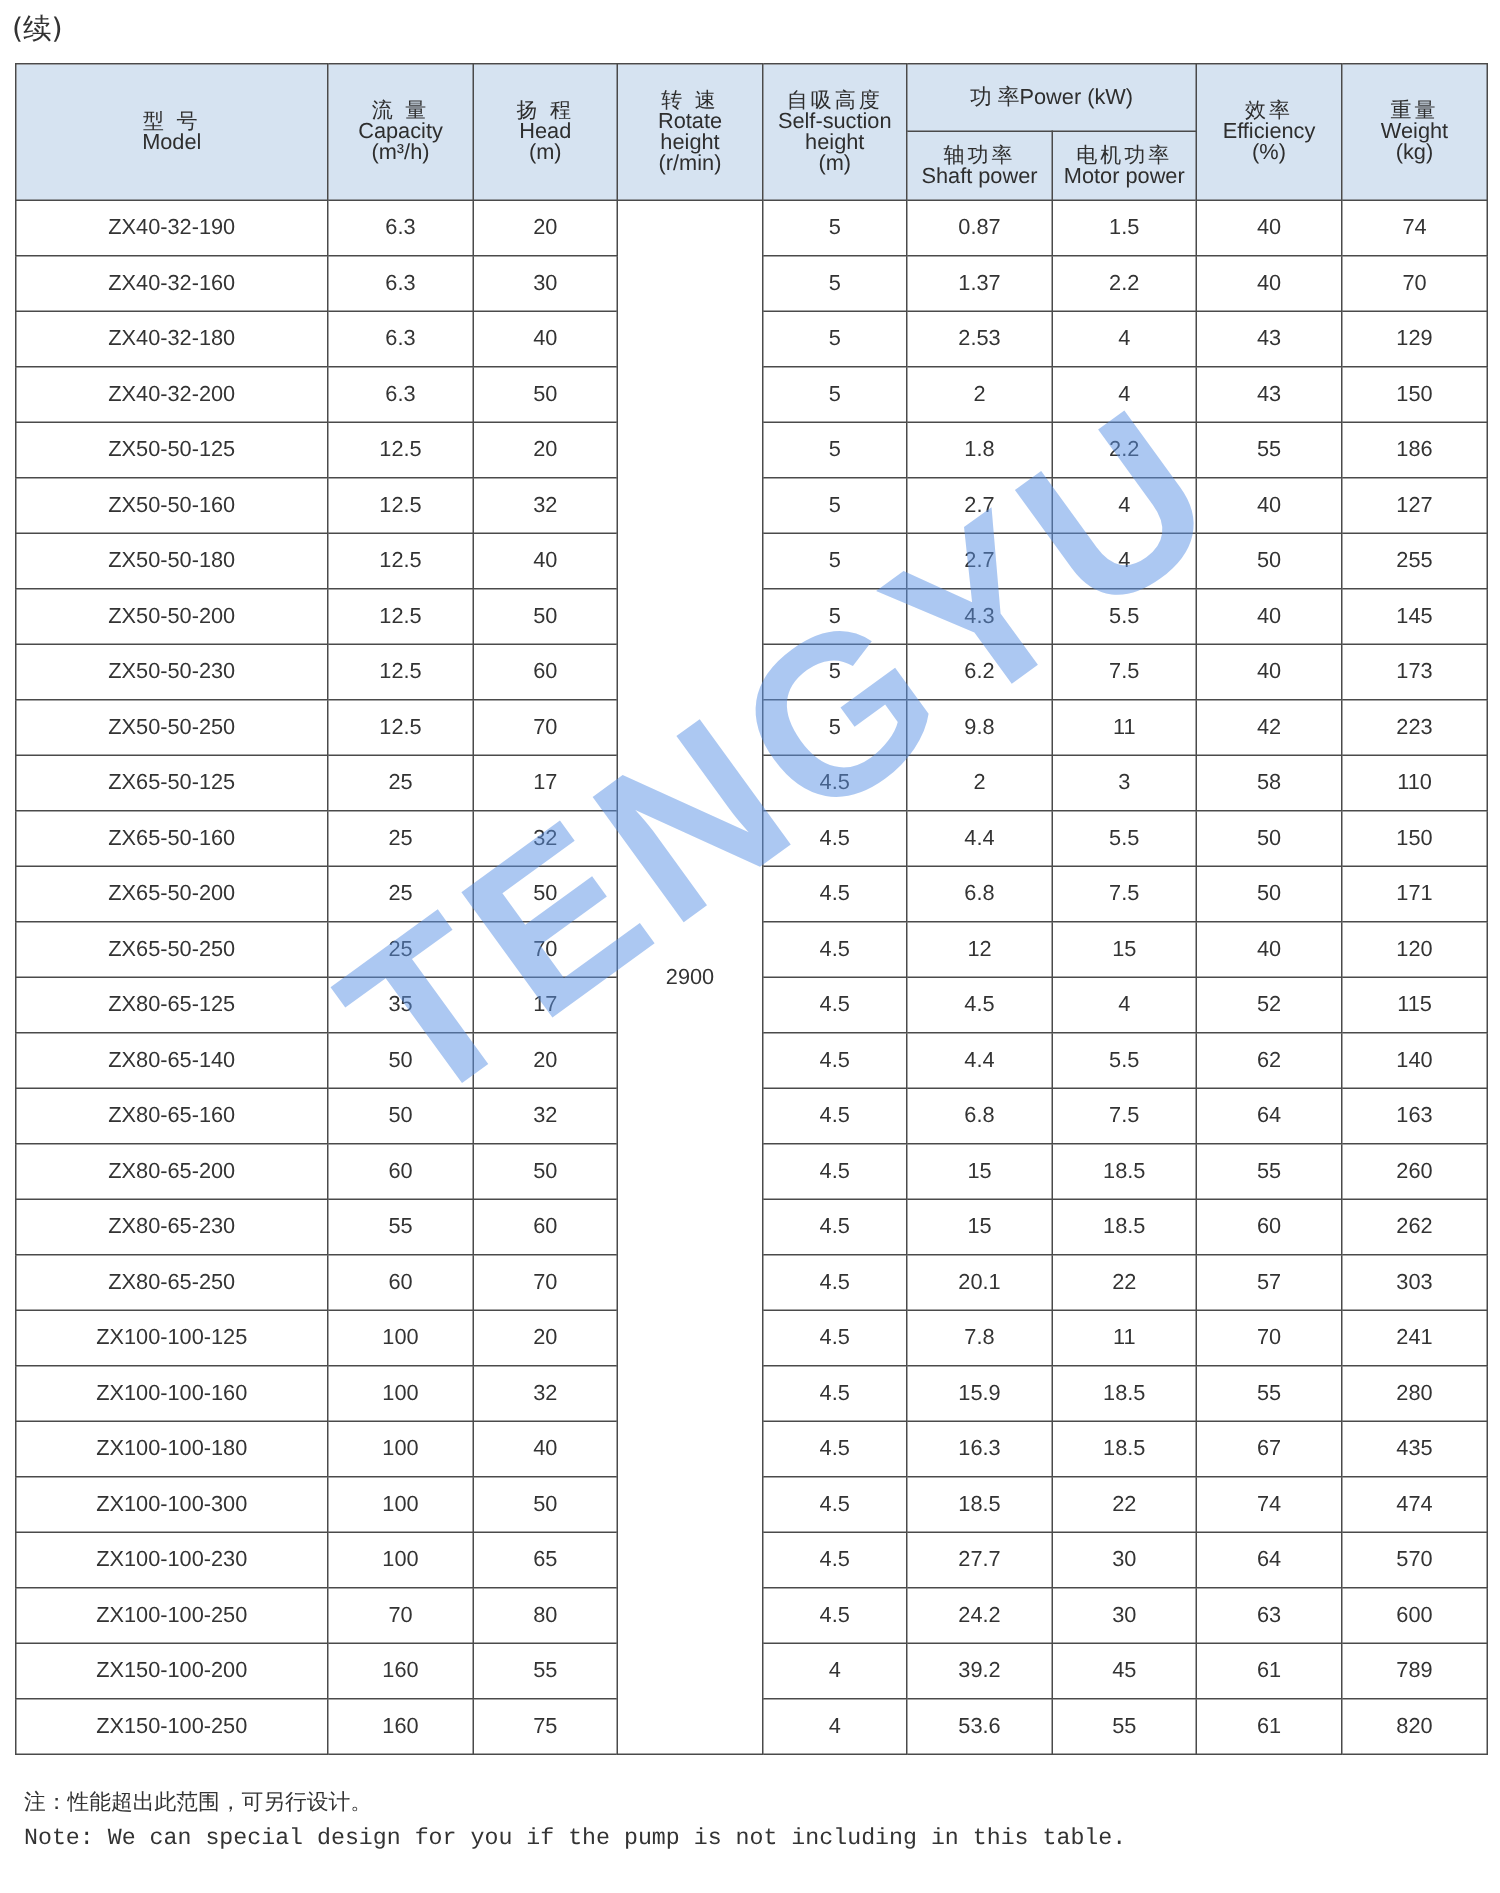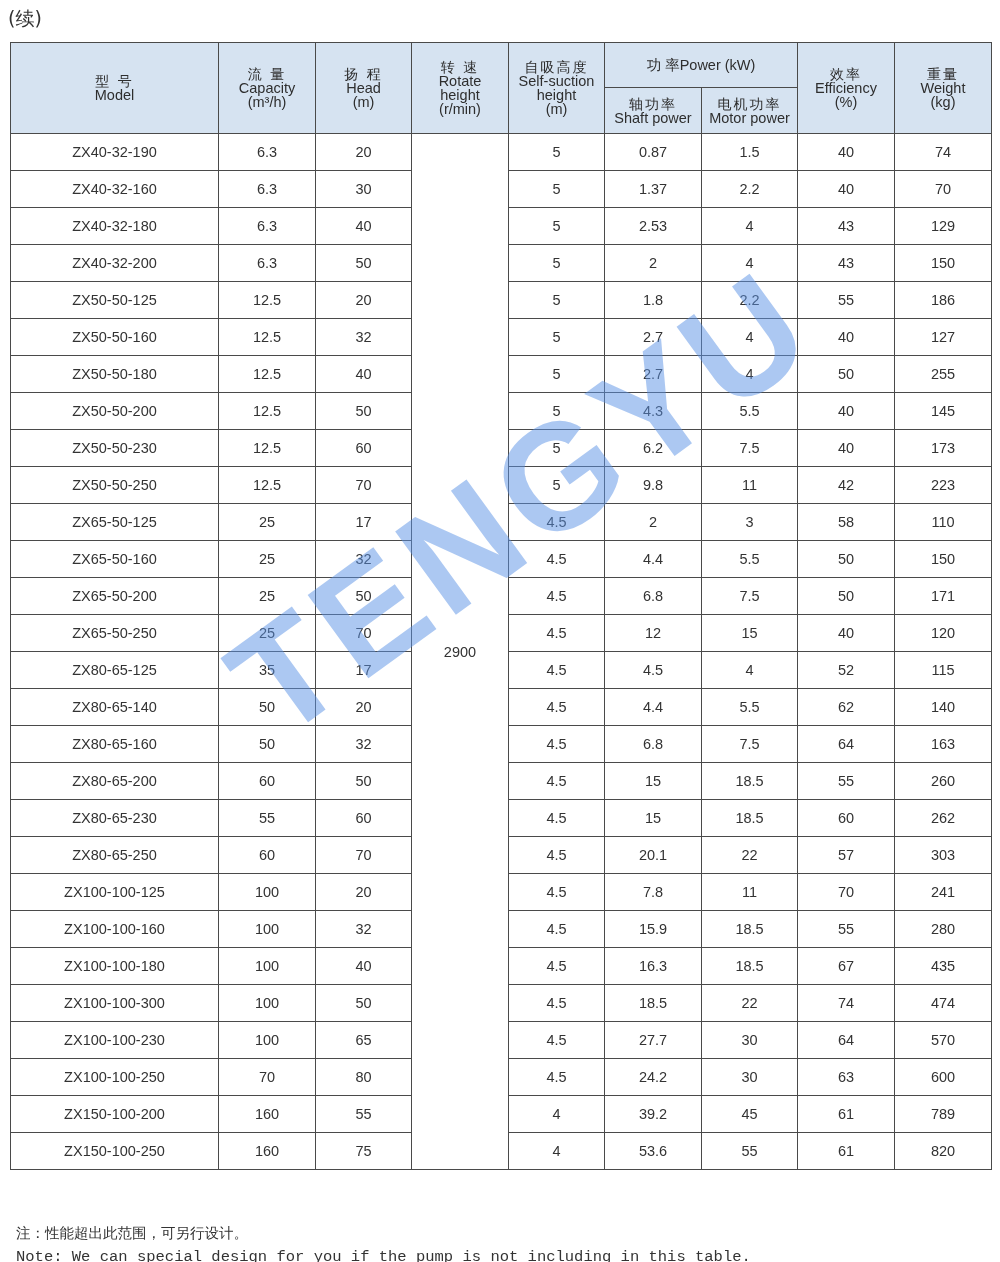--- a/index.html
+++ b/index.html
@@ -22,21 +22,21 @@
   }
   table.spec th {
     background: #d6e3f1; font-size: 14.5px; line-height: 14px; color: #2e2e2e;
   }
   table.spec th .zh { display: block; font-family: "DejaVu Sans", sans-serif; font-size: 14px; letter-spacing: 2px; }
   table.spec th .en { display: block; }
   table.spec td { font-size: 14.5px; height: 36px; color: #333; }
   table.spec tr.head1 th { height: 44px; }
   table.spec tr.head2 th { height: 45px; }
   td.speed { vertical-align: middle; }
-  .note { position: absolute; left: 16px; font-size: 15.5px; color: #333; margin-top: 32px; }
+  .note { position: absolute; left: 16px; font-size: 15.5px; color: #333; }
   .note.zh { top: 1192px; font-family: "DejaVu Sans", sans-serif; font-size: 14.5px; }
   .note.en { top: 1216px; font-family: Liberation Mono, monospace; }
   .watermark {
     position: absolute; left: 205px; top: 640px;
     font-family: "Liberation Sans", sans-serif; font-weight: bold;
     font-size: 150px; letter-spacing: 8px;
     color: rgba(90, 145, 230, 0.50);
     transform: rotate(-36deg); transform-origin: left top;
     pointer-events: none; white-space: nowrap; line-height: 1;
   }

